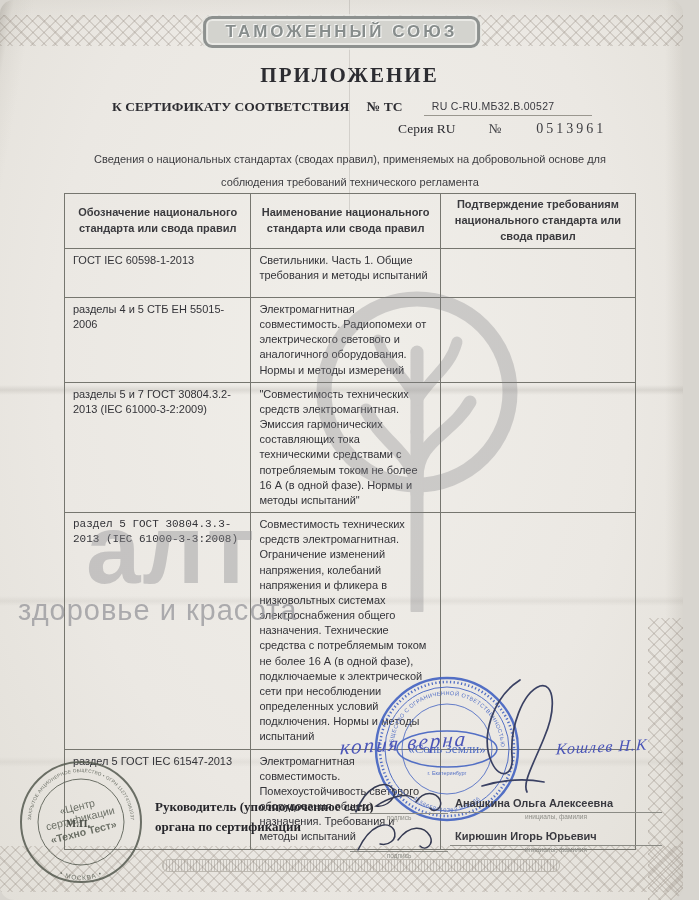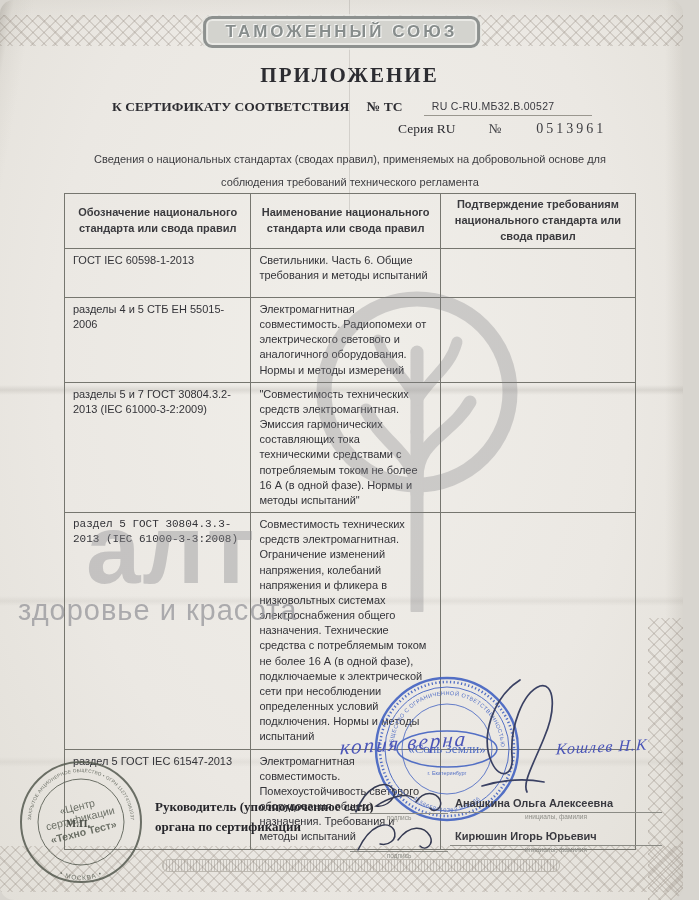--- a/index.html
+++ b/index.html
@@ -103,21 +103,21 @@
 
   <table class="cert">
     <tbody>
         <tr>
       <th class="c1">Обозначение национального стандарта или свода правил</th>
       <th class="c2">Наименование национального стандарта или свода правил</th>
       <th class="c3">Подтверждение требованиям национального стандарта или свода правил</th>
     </tr>
     <tr>
       <td style="height:40px;">ГОСТ IEC 60598-1-2013</td>
-      <td>Светильники. Часть 6. Общие требования и методы испытаний</td>
+      <td>Светильники. Часть 1. Общие требования и методы испытаний</td>
       <td></td>
     </tr>
     <tr>
       <td style="height:70px;">разделы 4 и 5 СТБ ЕН 55015-2006</td>
       <td>Электромагнитная совместимость. Радиопомехи от электрического светового и аналогичного оборудования. Нормы и методы измерений</td>
       <td></td>
     </tr>
     <tr>
       <td style="height:98px;">разделы 5 и 7 ГОСТ 30804.3.2-2013 (IEC 61000-3-2:2009)</td>
       <td>"Совместимость технических средств электромагнитная. Эмиссия гармонических составляющих тока техническими средствами с потребляемым током не более 16 А (в одной фазе). Нормы и методы испытаний"</td>

